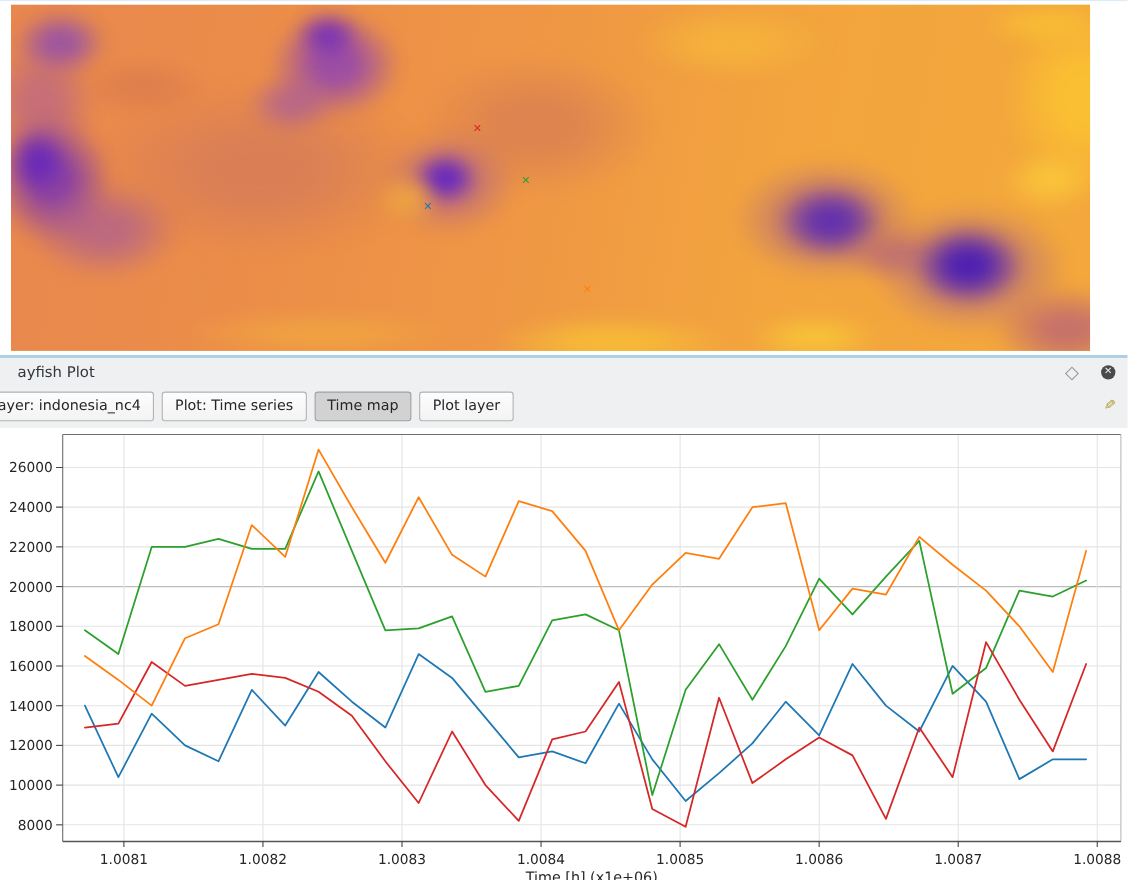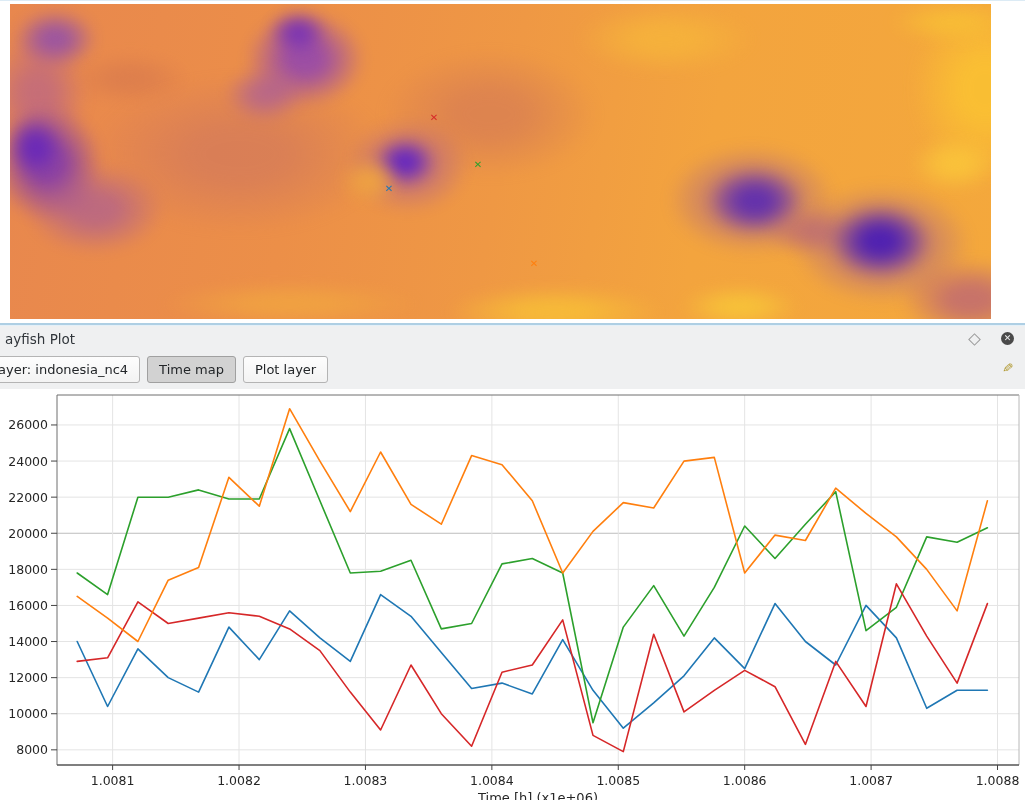--- a/index.html
+++ b/index.html
@@ -15,21 +15,21 @@
   .blob{position:absolute;filter:blur(7px);}
   .marker{position:absolute;font-size:10px;font-weight:700;line-height:10px;width:10px;height:10px;
     text-align:center;transform:translate(-5px,-5px);}
 
   
   #splitter{position:absolute;left:0;top:322px;width:1025px;height:4px;
     background:linear-gradient(#ffffff 0 1px,#aecfe4 1px 3px,#e4f0f8 3px 4px);}
 
   
   #panel{position:absolute;left:0;top:326px;width:1025px;height:63px;background:#eff0f1;}
-  #panel-title{position:absolute;left:5px;top:5px;font-size:13.5px;color:#31363b;}
+  #panel-title{position:absolute;left:16px;top:5px;font-size:13.5px;color:#31363b;}
   #float-icon{position:absolute;right:46px;top:9px;width:7px;height:7px;border:1.4px solid #9a9a9a;
     transform:rotate(45deg);background:#eff0f1;}
   #close-icon{position:absolute;right:11px;top:6px;width:13px;height:13px;border-radius:50%;
     background:#4a4a4a;color:#eff0f1;font-size:9px;line-height:13px;text-align:center;font-weight:700;}
   #toolbar{position:absolute;left:-14px;top:30px;display:flex;gap:7px;align-items:center;}
   .tbtn{height:25px;border:1px solid #b4b4b4;border-radius:3px;background:linear-gradient(#fdfdfd,#f3f3f3);
     color:#232629;font-size:13px;padding:0 11px;line-height:25px;white-space:nowrap;}
   .tbtn.pressed{background:#d2d2d2;border-color:#a0a0a0;}
   #edit-icon{position:absolute;right:12px;top:34px;font-size:13px;color:#b0982f;
     transform:rotate(95deg);}
@@ -86,20 +86,21 @@
   </div>
 
   <div id="splitter"></div>
 
   <div id="panel">
     <div id="panel-title">ayfish Plot</div>
     <div id="float-icon"></div>
     <div id="close-icon">✕</div>
     <div id="toolbar">
         <div class="tbtn">ayer: indonesia_nc4</div>
+        <div class="tbtn">Plot: Time series</div>
         <div class="tbtn pressed">Time map</div>
         <div class="tbtn">Plot layer</div>
       </div>
     <div id="edit-icon">✎</div>
   </div>
 
   <div id="chart-wrap">
     <svg id="chart-svg" width="1025" height="411">
         <line x1="57" y1="360.8390243902439" x2="1019" y2="360.8390243902439" stroke="#e4e4e4" stroke-width="1"></line>
         <line x1="57" y1="324.74146341463415" x2="1019" y2="324.74146341463415" stroke="#e4e4e4" stroke-width="1"></line>

